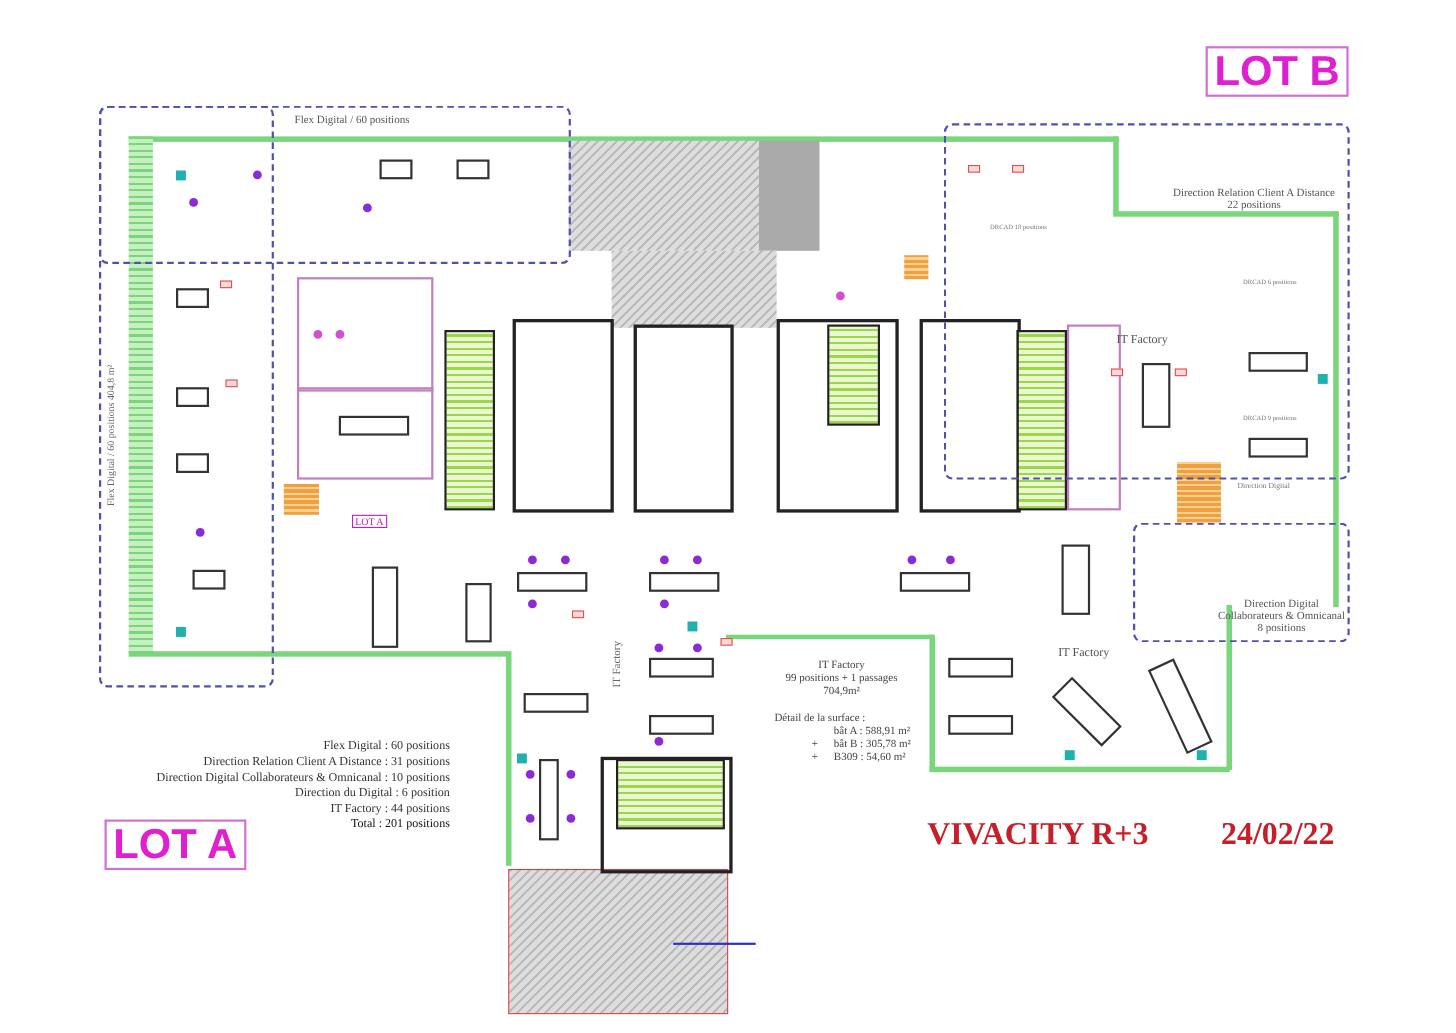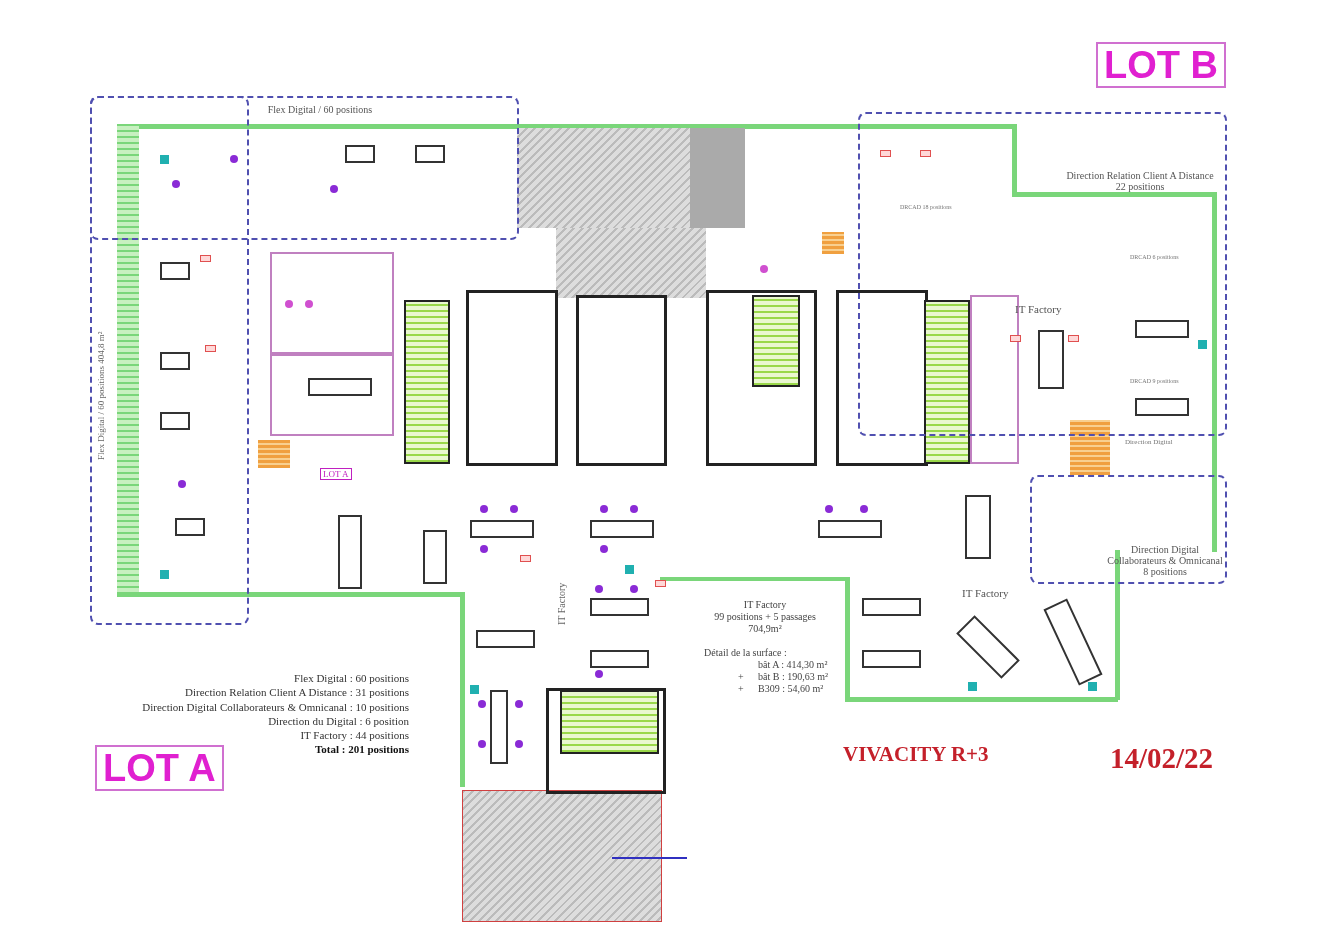--- a/index.html
+++ b/index.html
@@ -13,23 +13,23 @@
   .room.dark{border:3px solid #222;}
   .hatched{background:repeating-linear-gradient(135deg,#bbb 0 2px,#ddd 2px 6px);}
   .grey{background:#aaa;}
   .desk{position:absolute;width:26px;height:14px;border:2px solid #333;background:#fff;}
   .chair{position:absolute;width:8px;height:8px;border-radius:50%;background:#8a2bd6;}
   .tag{position:absolute;width:9px;height:5px;border:1px solid #e05050;background:#ffd8d8;}
   .teal{position:absolute;width:9px;height:9px;background:#20b0b0;}
   .orange-grid{position:absolute;background:repeating-linear-gradient(0deg,#f0a040 0 3px,#f8d090 3px 5px);}
   .stair{position:absolute;border:2px solid #222;background:repeating-linear-gradient(0deg,#9ad84a 0 2px,#eaf7d0 2px 6px);}
   .legend{position:absolute;right:915px;top:671px;text-align:right;font-size:11px;line-height:14.3px;color:#333;white-space:nowrap;}
-  .legend .total{font-weight:bold;color:#111;}
+  .legend .total{font-weight:normal;color:#111;}
   .itf-note{position:absolute;left:690px;top:599px;width:150px;font-size:10px;line-height:12px;color:#444;}
-  .title{position:absolute;left:843px;top:742px;color:#c4202a;font-weight:bold;font-size:21px;white-space:nowrap;}
+  .title{position:absolute;left:843px;top:742px;color:#c4202a;font-weight:bold;font-size:29px;white-space:nowrap;}
   .date{position:absolute;left:1110px;top:742px;color:#c4202a;font-weight:bold;font-size:29px;}
   .vtext{position:absolute;transform:rotate(-90deg);transform-origin:left top;font-size:9px;color:#666;white-space:nowrap;}
 </style>
 </head>
 <body>
 
 <div class="lot" style="left:1096px;top:42px;">LOT B</div>
 <div class="lot" style="left:95px;top:745px;">LOT A</div>
 
 <div class="abs" style="left:0;top:0;width:1324px;height:939px;">
@@ -157,31 +157,31 @@
   <div class="teal" style="left:160px;top:570px;"></div>
   <div class="teal" style="left:625px;top:565px;"></div>
   <div class="teal" style="left:968px;top:682px;"></div>
   <div class="teal" style="left:1088px;top:682px;"></div>
   <div class="teal" style="left:1198px;top:340px;"></div>
   <div class="teal" style="left:470px;top:685px;"></div>
 </div>
 
 <div class="itf-note">
   <div style="text-align:center;">IT Factory</div>
-  <div style="text-align:center;">99 positions + 5 passages</div>
+  <div style="text-align:center;">99 positions + 1 passages</div>
   <div style="text-align:center;">704,9m²</div>
   <div style="margin-top:12px;padding-left:14px;">Détail de la surface :</div>
-  <div style="padding-left:48px;"><span style="display:inline-block;width:20px;"></span><span>bât A : 414,30 m²</span></div>
-  <div style="padding-left:48px;"><span style="display:inline-block;width:20px;">+</span><span>bât B : 190,63 m²</span></div>
+  <div style="padding-left:48px;"><span style="display:inline-block;width:20px;"></span><span>bât A : 588,91 m²</span></div>
+  <div style="padding-left:48px;"><span style="display:inline-block;width:20px;">+</span><span>bât B : 305,78 m²</span></div>
   <div style="padding-left:48px;"><span style="display:inline-block;width:20px;">+</span><span>B309 : 54,60 m²</span></div>
 </div>
 
 <div class="legend">
   <div>Flex Digital : 60 positions</div>
   <div>Direction Relation Client A Distance : 31 positions</div>
   <div>Direction Digital Collaborateurs &amp; Omnicanal : 10 positions</div>
   <div>Direction du Digital : 6 position</div>
   <div>IT Factory : 44 positions</div>
   <div class="total">Total : 201 positions</div>
 </div>
 
 <div class="title">VIVACITY R+3</div>
-<div class="date">14/02/22</div>
+<div class="date">24/02/22</div>
 
 </body></html>

